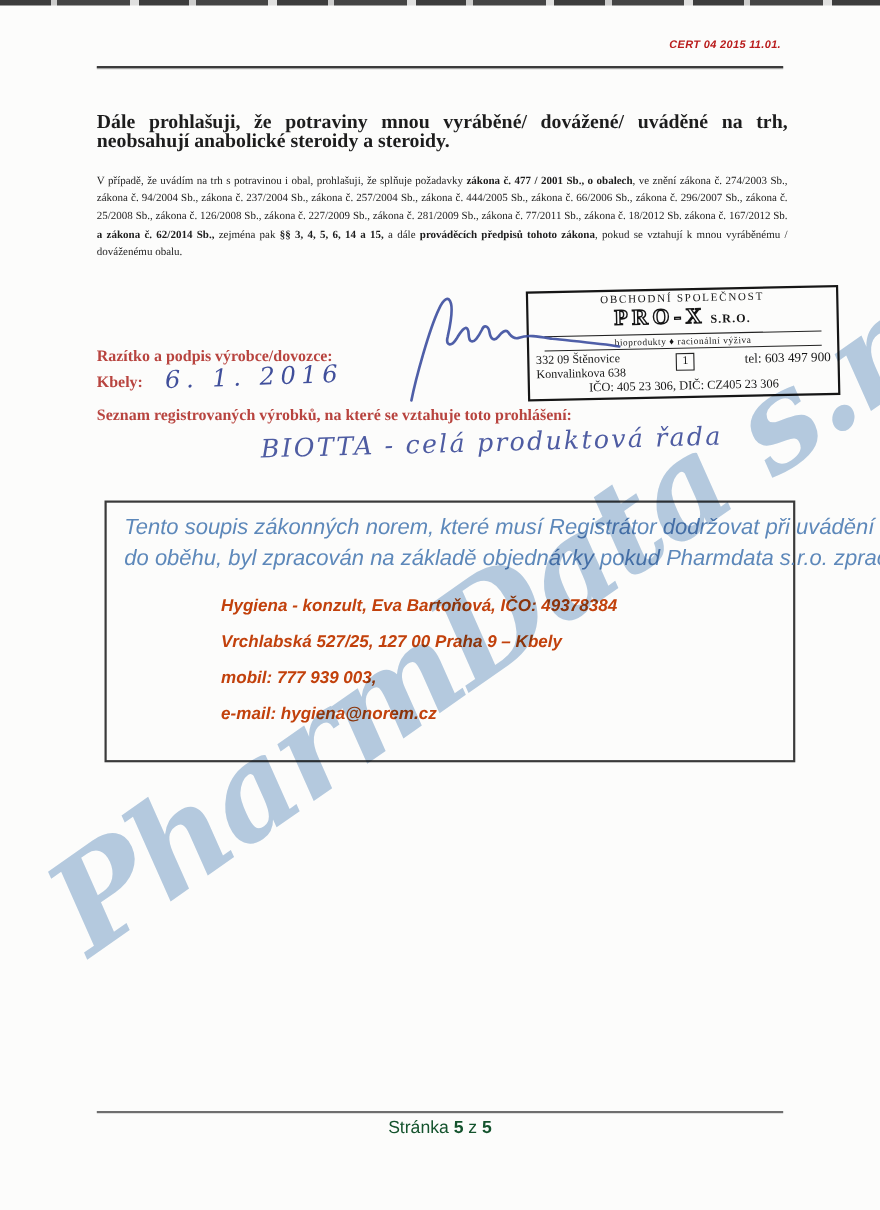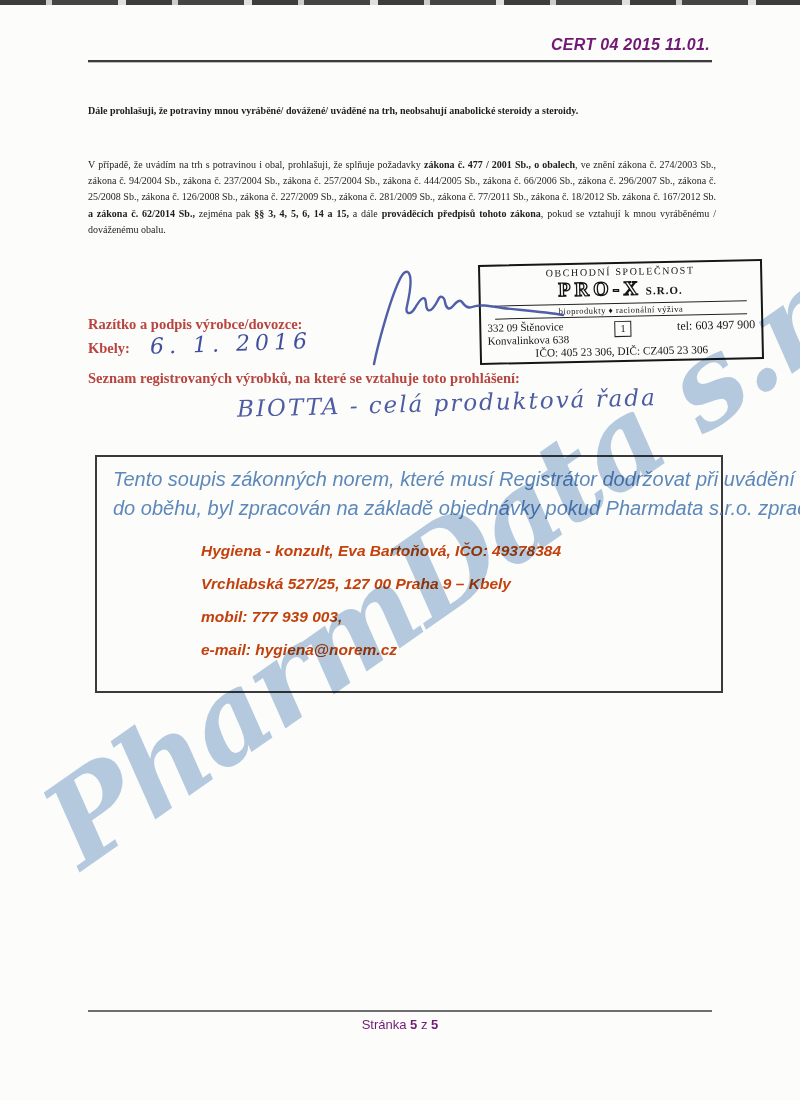--- a/index.html
+++ b/index.html
@@ -16,30 +16,30 @@
   .scan-edge{
     position:absolute;top:0;left:0;width:100%;height:5px;
     background:repeating-linear-gradient(90deg,
       #1b1b1b 0 46px, rgba(27,27,27,.25) 46px 52px,
       #242424 52px 118px, rgba(27,27,27,.15) 118px 126px);
     opacity:.85;
   }
   .header-ref{
     position:absolute;top:36px;right:90px;
     font-family:"Liberation Sans", sans-serif;
-    font-weight:bold;font-style:italic;font-size:16px;
-    letter-spacing:.3px;color:#701a75;
+    font-weight:bold;font-style:italic;font-size:10px;
+    letter-spacing:.3px;color:#b91c1c;
   }
   .header-line{
     position:absolute;top:60px;left:88px;width:624px;height:2px;
     background:#3b3b3b;box-shadow:0 1px 0 rgba(0,0,0,.25);
   }
   .para1{
     position:absolute;top:102px;left:88px;width:628px;
-    font-size:10px;line-height:17.5px;font-weight:bold;
+    font-size:18px;line-height:17.5px;font-weight:bold;
     text-align:justify;
   }
   .para2{
     position:absolute;top:157px;left:88px;width:628px;
     font-size:10px;line-height:16.2px;
     text-align:justify;
   }
   .red-label{
     position:absolute;left:88px;
     color:#b8443f;font-weight:bold;font-size:14.5px;
@@ -114,21 +114,21 @@
     color:rgba(164,191,219,.80);
     mix-blend-mode:multiply;
     z-index:6;pointer-events:none;
   }
   .footer-line{
     position:absolute;top:1010px;left:88px;width:624px;height:2px;
     background:#6e6e6e;
   }
   .footer-text{
     position:absolute;top:1017px;left:0;width:100%;text-align:center;
-    font-family:"Liberation Sans", sans-serif;font-size:13px;color:#701a75;
+    font-family:"Liberation Sans", sans-serif;font-size:16px;color:#14532d;
   }
   b{font-weight:bold;}
 </style>
 </head>
 <body>
 
 <div class="page">
 
   <div class="scan-edge"></div>
 

